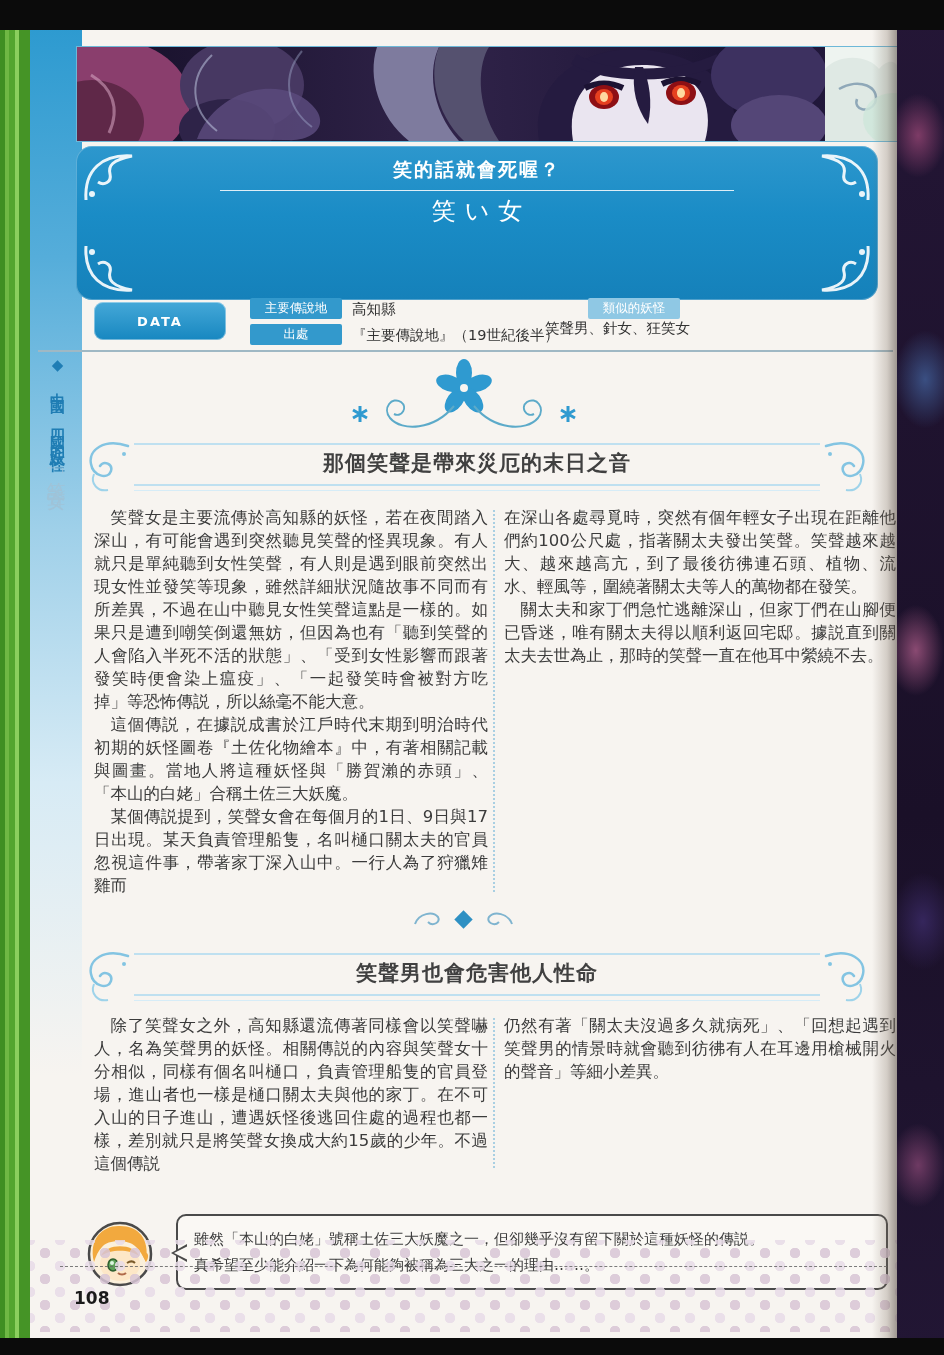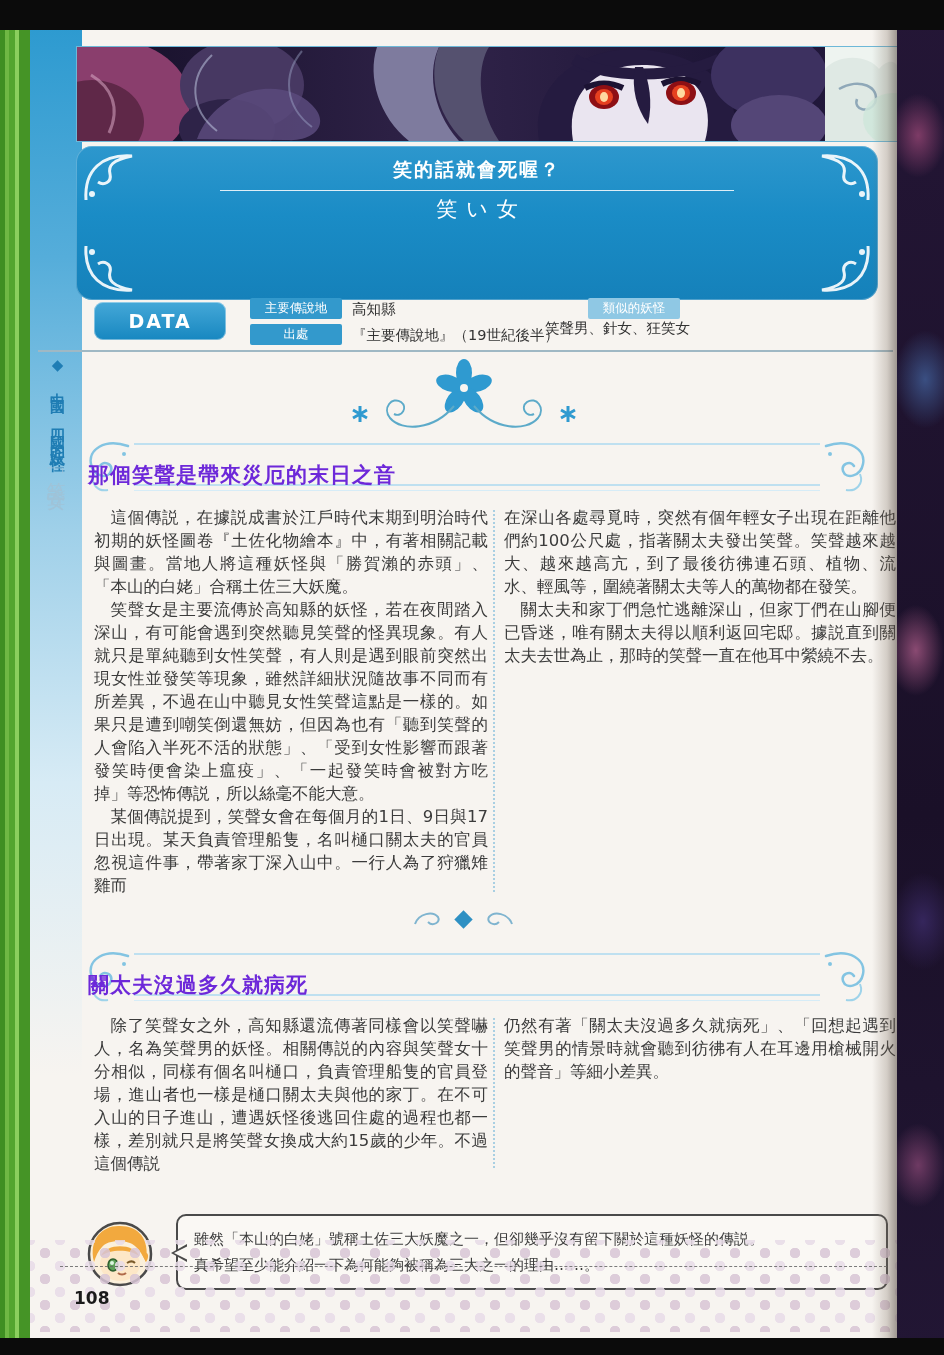--- a/index.html
+++ b/index.html
@@ -29,54 +29,54 @@
   .vtext .v1{color:#1f7db4;font-weight:bold;font-size:15px;letter-spacing:7px;}
   .vtext .v2{color:#9fc3d8;font-size:19px;letter-spacing:5px;margin-top:10px;}
   
   .artwork{position:absolute;left:46px;top:20px;width:822px;height:94px;border:1px solid #6db8d8;}
   
   .title-banner{position:absolute;left:46px;top:120px;width:802px;height:154px;border-radius:16px;
     background:linear-gradient(180deg,#2d97cd 0%,#1a8cc6 45%,#1581ba 100%);
     box-shadow:inset 0 0 0 1px rgba(255,255,255,.25);text-align:center;color:#fff;overflow:hidden;}
   .title-banner .tagline{margin-top:11px;font-size:19px;font-weight:bold;letter-spacing:2px;}
   .title-banner .tdivider{width:64%;height:0;border-top:1px solid rgba(255,255,255,.85);margin:7px auto 4px auto;}
-  .title-banner .name-ja{font-family:"DejaVu Serif",serif;font-size:21px;letter-spacing:9px;padding-left:9px;}
+  .title-banner .name-ja{font-family:"DejaVu Serif",serif;font-size:24px;letter-spacing:9px;padding-left:9px;}
   .title-banner .name-zh{font-family:"DejaVu Serif",serif;font-size:55px;font-weight:bold;
     letter-spacing:22px;padding-left:22px;margin-top:2px;line-height:1.05;}
   .corner{position:absolute;width:54px;height:54px;}
   .corner.tl{left:6px;top:4px;}
   .corner.tr{right:6px;top:4px;transform:scaleX(-1);}
   .corner.bl{left:6px;bottom:4px;transform:scaleY(-1);}
   .corner.br{right:6px;bottom:4px;transform:scale(-1,-1);}
   
   .data-row{position:absolute;left:0;top:272px;width:867px;height:52px;}
   .data-btn{position:absolute;left:64px;top:4px;width:132px;height:38px;border-radius:9px;
-    background:linear-gradient(180deg,#45a8d8,#1787c0);color:#fff;font-weight:bold;font-size:19px;
+    background:linear-gradient(180deg,#45a8d8,#1787c0);color:#fff;font-weight:bold;font-size:13px;
     letter-spacing:2px;display:flex;align-items:center;justify-content:center;
     box-shadow:inset 0 0 0 1px rgba(255,255,255,.4);}
   .field-group{position:absolute;left:220px;top:0;}
   .field{display:flex;align-items:flex-end;margin-bottom:5px;}
   .badge{display:inline-block;min-width:78px;text-align:center;background:#3399cc;color:#fff;
     font-size:12.5px;padding:2px 7px;border-radius:2px;margin-right:10px;}
   .badge.light{background:#8fc8e4;}
   .fval{font-size:14.5px;color:#333;}
   .field.similar{position:absolute;left:515px;top:0;flex-direction:column;}
   .data-hr{position:absolute;left:8px;top:324px;width:855px;border-top:2px solid #9fb8c4;}
   
   .ornament{position:absolute;left:0;top:332px;width:867px;text-align:center;}
   
   .sec-head{position:absolute;left:46px;width:802px;height:64px;}
   .sec-head.s1{top:412px;}
   .sec-head.s2{top:922px;}
   .sec-head .ln{position:absolute;left:58px;right:58px;height:2px;background:#bfe0f0;}
   .sec-head .ln.t{top:5px;}
   .sec-head .ln.b{top:46px;}
   .sec-head .ln.b2{top:52px;height:1px;background:#d6ecf7;}
-  .sec-head h2{position:absolute;top:11px;left:0;right:0;margin:12px;text-align:left;
-    font-size:21px;color:#6d28d9;letter-spacing:1px;}
+  .sec-head h2{position:absolute;top:11px;left:0;right:0;margin:0;text-align:center;
+    font-size:21px;color:#404040;letter-spacing:1px;}
   .flourish{position:absolute;width:46px;height:54px;top:2px;}
   .flourish.fl{left:8px;}
   .flourish.fr{right:8px;transform:scaleX(-1);}
   
   .cols{position:absolute;left:0;width:867px;}
   .cols.c1{top:480px;height:392px;}
   .cols.c2{top:988px;height:160px;}
   .col{position:absolute;top:0;text-align:justify;color:#3b3b3b;font-size:16.5px;line-height:23px;}
   .col p{margin:0;text-indent:1em;}
   .col-left{left:64px;width:394px;}
@@ -239,22 +239,22 @@
       <svg class="flourish fr" viewBox="0 0 46 54">
         <path d="M44 6 C20 -2 4 10 7 24 C9 36 24 40 27 31 C29 24 20 20 16 26" fill="none" stroke="#83c4e2" stroke-width="2.5" stroke-linecap="round"></path>
         <path d="M10 34 C6 44 14 52 24 50" fill="none" stroke="#9ed3ea" stroke-width="2"></path>
         <circle cx="40" cy="14" r="2" fill="#83c4e2"></circle>
         </svg>
       <h2>那個笑聲是帶來災厄的末日之音</h2>
     </div>
 
     <div class="cols c1">
       <div class="col col-left">
+        <p>笑聲女是主要流傳於高知縣的妖怪，若在夜間踏入深山，有可能會遇到突然聽見笑聲的怪異現象。有人就只是單純聽到女性笑聲，有人則是遇到眼前突然出現女性並發笑等現象，雖然詳細狀況隨故事不同而有所差異，不過在山中聽見女性笑聲這點是一樣的。如果只是遭到嘲笑倒還無妨，但因為也有「聽到笑聲的人會陷入半死不活的狀態」、「受到女性影響而跟著發笑時便會染上瘟疫」、「一起發笑時會被對方吃掉」等恐怖傳説，所以絲毫不能大意。</p>
         <p>這個傳説，在據説成書於江戶時代末期到明治時代初期的妖怪圖卷『土佐化物繪本』中，有著相關記載與圖畫。當地人將這種妖怪與「勝賀瀨的赤頭」、「本山的白姥」合稱土佐三大妖魔。</p>
-        <p>笑聲女是主要流傳於高知縣的妖怪，若在夜間踏入深山，有可能會遇到突然聽見笑聲的怪異現象。有人就只是單純聽到女性笑聲，有人則是遇到眼前突然出現女性並發笑等現象，雖然詳細狀況隨故事不同而有所差異，不過在山中聽見女性笑聲這點是一樣的。如果只是遭到嘲笑倒還無妨，但因為也有「聽到笑聲的人會陷入半死不活的狀態」、「受到女性影響而跟著發笑時便會染上瘟疫」、「一起發笑時會被對方吃掉」等恐怖傳説，所以絲毫不能大意。</p>
         <p>某個傳説提到，笑聲女會在每個月的1日、9日與17日出現。某天負責管理船隻，名叫樋口關太夫的官員忽視這件事，帶著家丁深入山中。一行人為了狩獵雉雞而</p>
       </div>
       <div class="col-div"></div>
       <div class="col col-right">
         <p>在深山各處尋覓時，突然有個年輕女子出現在距離他們約100公尺處，指著關太夫發出笑聲。笑聲越來越大、越來越高亢，到了最後彷彿連石頭、植物、流水、輕風等，圍繞著關太夫等人的萬物都在發笑。</p>
         <p>關太夫和家丁們急忙逃離深山，但家丁們在山腳便已昏迷，唯有關太夫得以順利返回宅邸。據説直到關太夫去世為止，那時的笑聲一直在他耳中縈繞不去。</p>
       </div>
     </div>
 
     <div class="mid-div">
@@ -274,21 +274,21 @@
       <svg class="flourish fl" viewBox="0 0 46 54">
         <path d="M44 6 C20 -2 4 10 7 24 C9 36 24 40 27 31 C29 24 20 20 16 26" fill="none" stroke="#83c4e2" stroke-width="2.5" stroke-linecap="round"></path>
         <path d="M10 34 C6 44 14 52 24 50" fill="none" stroke="#9ed3ea" stroke-width="2"></path>
         <circle cx="40" cy="14" r="2" fill="#83c4e2"></circle>
         </svg>
       <svg class="flourish fr" viewBox="0 0 46 54">
         <path d="M44 6 C20 -2 4 10 7 24 C9 36 24 40 27 31 C29 24 20 20 16 26" fill="none" stroke="#83c4e2" stroke-width="2.5" stroke-linecap="round"></path>
         <path d="M10 34 C6 44 14 52 24 50" fill="none" stroke="#9ed3ea" stroke-width="2"></path>
         <circle cx="40" cy="14" r="2" fill="#83c4e2"></circle>
         </svg>
-      <h2>關太夫沒過多久就病死</h2>
+      <h2>笑聲男也會危害他人性命</h2>
     </div>
 
     <div class="cols c2">
       <div class="col col-left">
         <p>除了笑聲女之外，高知縣還流傳著同樣會以笑聲嚇人，名為笑聲男的妖怪。相關傳説的內容與笑聲女十分相似，同樣有個名叫樋口，負責管理船隻的官員登場，進山者也一樣是樋口關太夫與他的家丁。在不可入山的日子進山，遭遇妖怪後逃回住處的過程也都一樣，差別就只是將笑聲女換成大約15歲的少年。不過這個傳説</p>
       </div>
       <div class="col-div"></div>
       <div class="col col-right">
         <p>仍然有著「關太夫沒過多久就病死」、「回想起遇到笑聲男的情景時就會聽到彷彿有人在耳邊用槍械開火的聲音」等細小差異。</p>
       </div>

